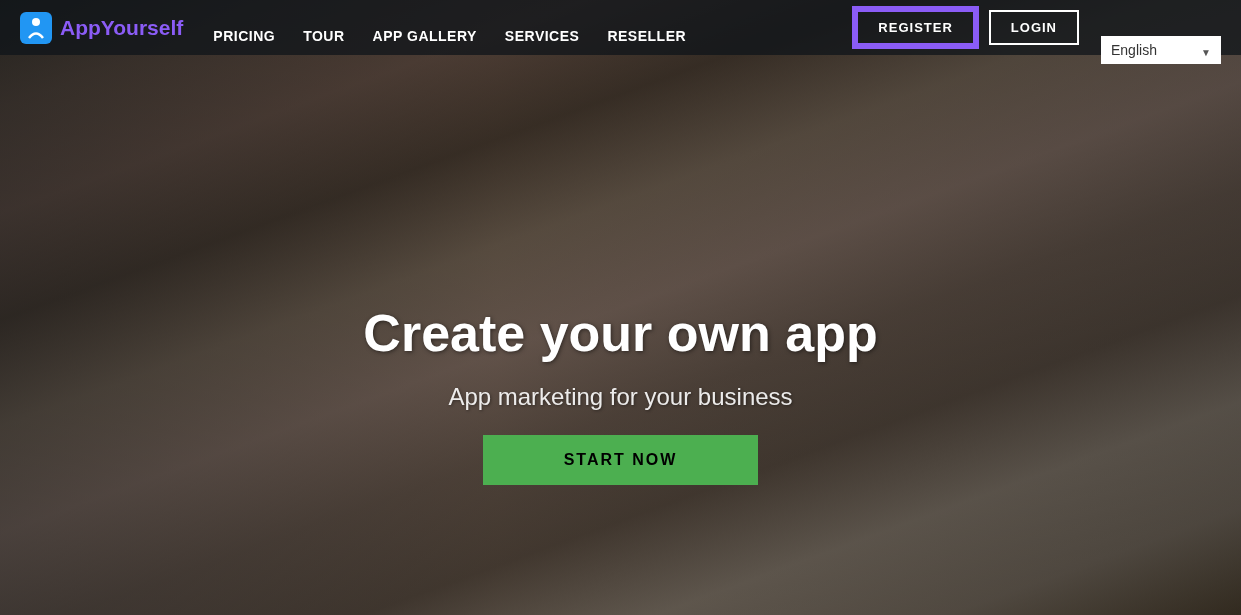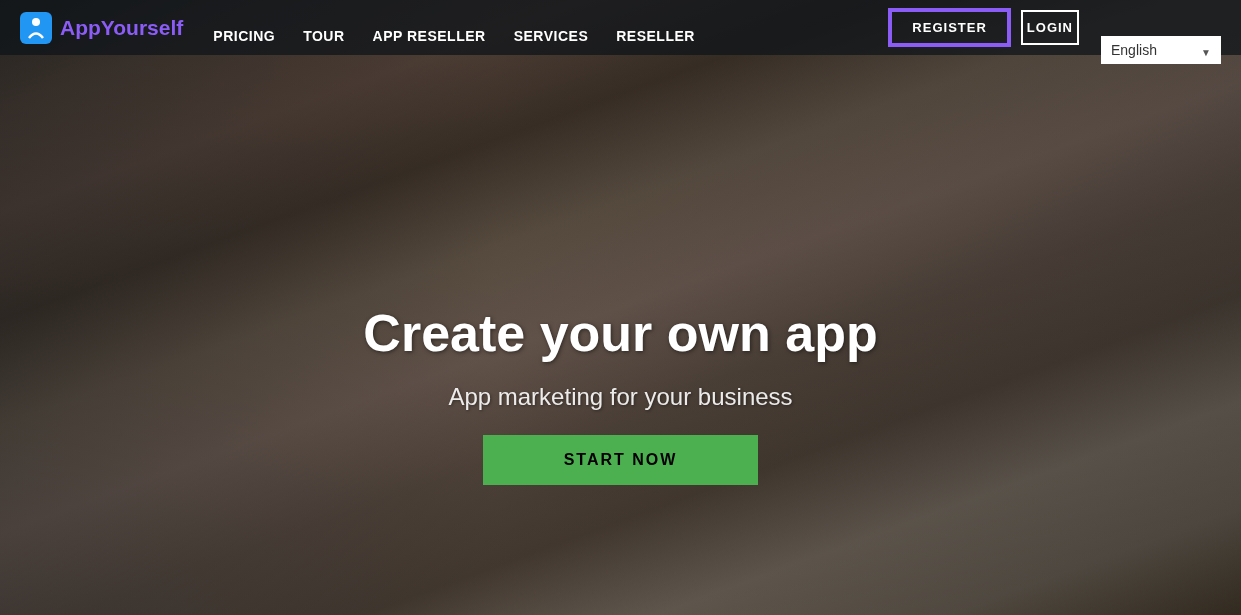--- a/index.html
+++ b/index.html
@@ -116,31 +116,31 @@
 
     .nav-actions {
       display: flex;
       align-items: center;
       gap: 10px;
       margin-left: auto;
     }
 
     .btn-register {
       padding: 8px 20px;
-      border: 4px solid #8b5cf6;
+      border: 6px solid #8b5cf6;
       background: transparent;
       color: white;
       font-size: 13px;
       font-weight: 700;
       letter-spacing: 1px;
       cursor: pointer;
     }
 
     .btn-login {
-      padding: 8px 4px;
+      padding: 8px 20px;
       border: 2px solid white;
       background: transparent;
       color: white;
       font-size: 13px;
       font-weight: 700;
       letter-spacing: 1px;
       cursor: pointer;
     }
 
     .language-selector {
@@ -216,21 +216,21 @@
         <circle cx="10" cy="5" r="4" fill="white"></circle>
         <path d="M3 21 Q10 12 17 21" stroke="white" stroke-width="2.5" fill="none"></path>
       </svg>
     </div>
     <span class="logo-text">AppYourself</span>
   </a>
 
   <div class="nav-links">
     <span class="nav-link">PRICING</span>
     <span class="nav-link">TOUR</span>
-    <span class="nav-link">APP RESELLER</span>
+    <span class="nav-link">APP GALLERY</span>
     <span class="nav-link">SERVICES</span>
     <span class="nav-link">RESELLER</span>
   </div>
 
   <div class="nav-actions">
     <button class="btn-register">REGISTER</button>
     <button class="btn-login">LOGIN</button>
     <div class="language-selector">
       <span>English</span>
       <span class="lang-arrow">▼</span>

